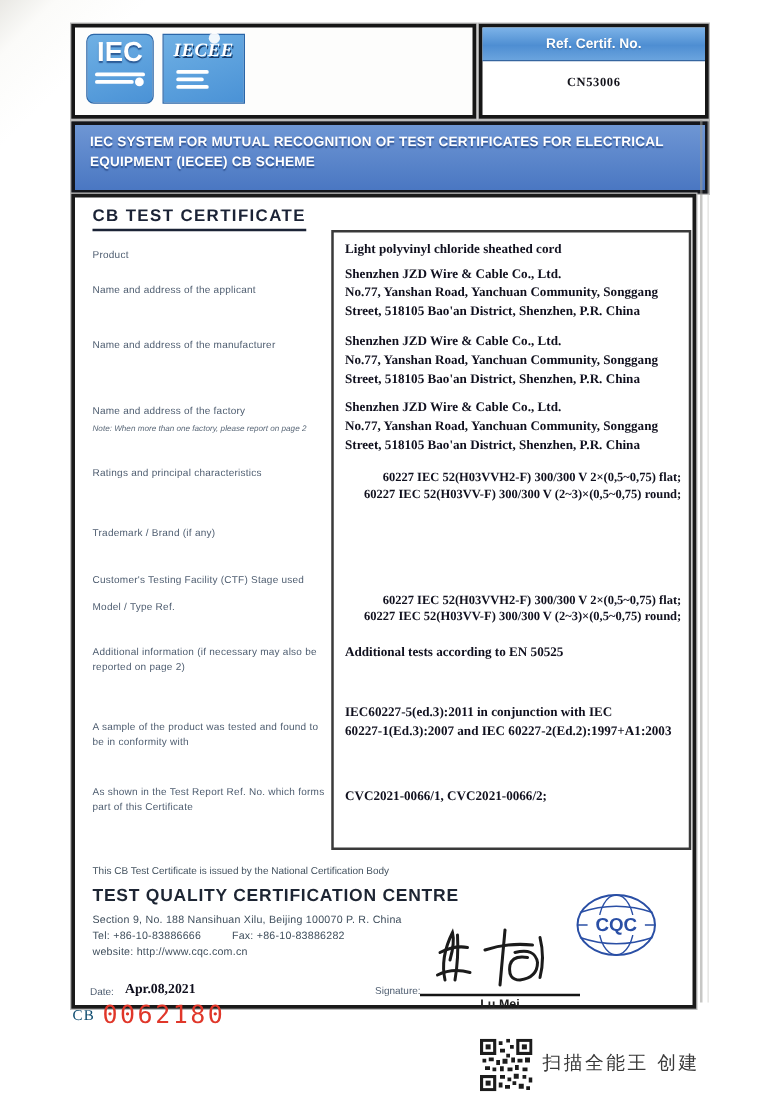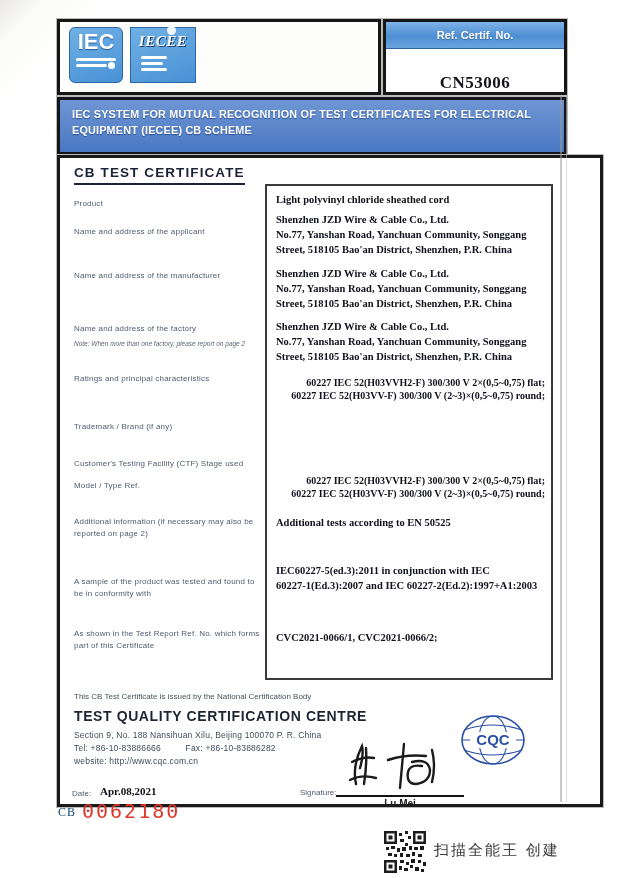--- a/index.html
+++ b/index.html
@@ -43,35 +43,35 @@
     position:absolute;left:383px;top:19px;width:178px;height:70px;
     background:#fff;border:3px solid #161616;box-shadow:0 0 0 1px #bbb;
   }
   .ref-label{
     height:26px;line-height:26px;text-align:center;color:#fff;
     font-weight:bold;font-size:11px;
     background:linear-gradient(180deg,#7db3e8 0%,#4e8ed2 55%,#6aa4de 100%);
     border-bottom:1px solid #35659f;text-shadow:0 1px 1px #39699f;
   }
   .ref-value{
-    text-align:center;margin-top:24px;font-family:"Liberation Serif",serif;
-    font-weight:bold;font-size:17px;color:#14141c;letter-spacing:.5px;
+    text-align:center;margin-top:12px;font-family:"Liberation Serif",serif;
+    font-weight:bold;font-size:10px;color:#14141c;letter-spacing:.5px;
   }
   
   .banner{
     position:absolute;left:57px;top:97px;width:480px;height:36px;
     background:linear-gradient(180deg,#6e96d4 0%,#4a77c2 100%);
     border:3px solid #14161c;box-shadow:0 0 0 1px #bbb;
     color:#fff;font-weight:bold;font-size:10.8px;line-height:1.45;
     padding:7px 12px 9px 12px;letter-spacing:.2px;text-shadow:0 1px 1px #2c4f8e;
   }
   
   .main{
     position:absolute;left:57px;top:155px;width:494px;height:646px;
-    background:#fff;border:3px solid #1a1a1a;box-shadow:0 0 0 1px #bbb;padding-left:46px;
+    background:#fff;border:3px solid #1a1a1a;box-shadow:0 0 0 1px #bbb;
   }
   .cert-title{
     position:absolute;left:14px;top:7px;
     font-weight:bold;font-size:13.5px;letter-spacing:1.1px;color:#1b2336;
     border-bottom:2px solid #1b2336;padding-bottom:3px;
   }
   .lbl{
     position:absolute;left:14px;width:190px;
     font-size:8px;color:#4e5d70;letter-spacing:.2px;line-height:1.5;
   }

